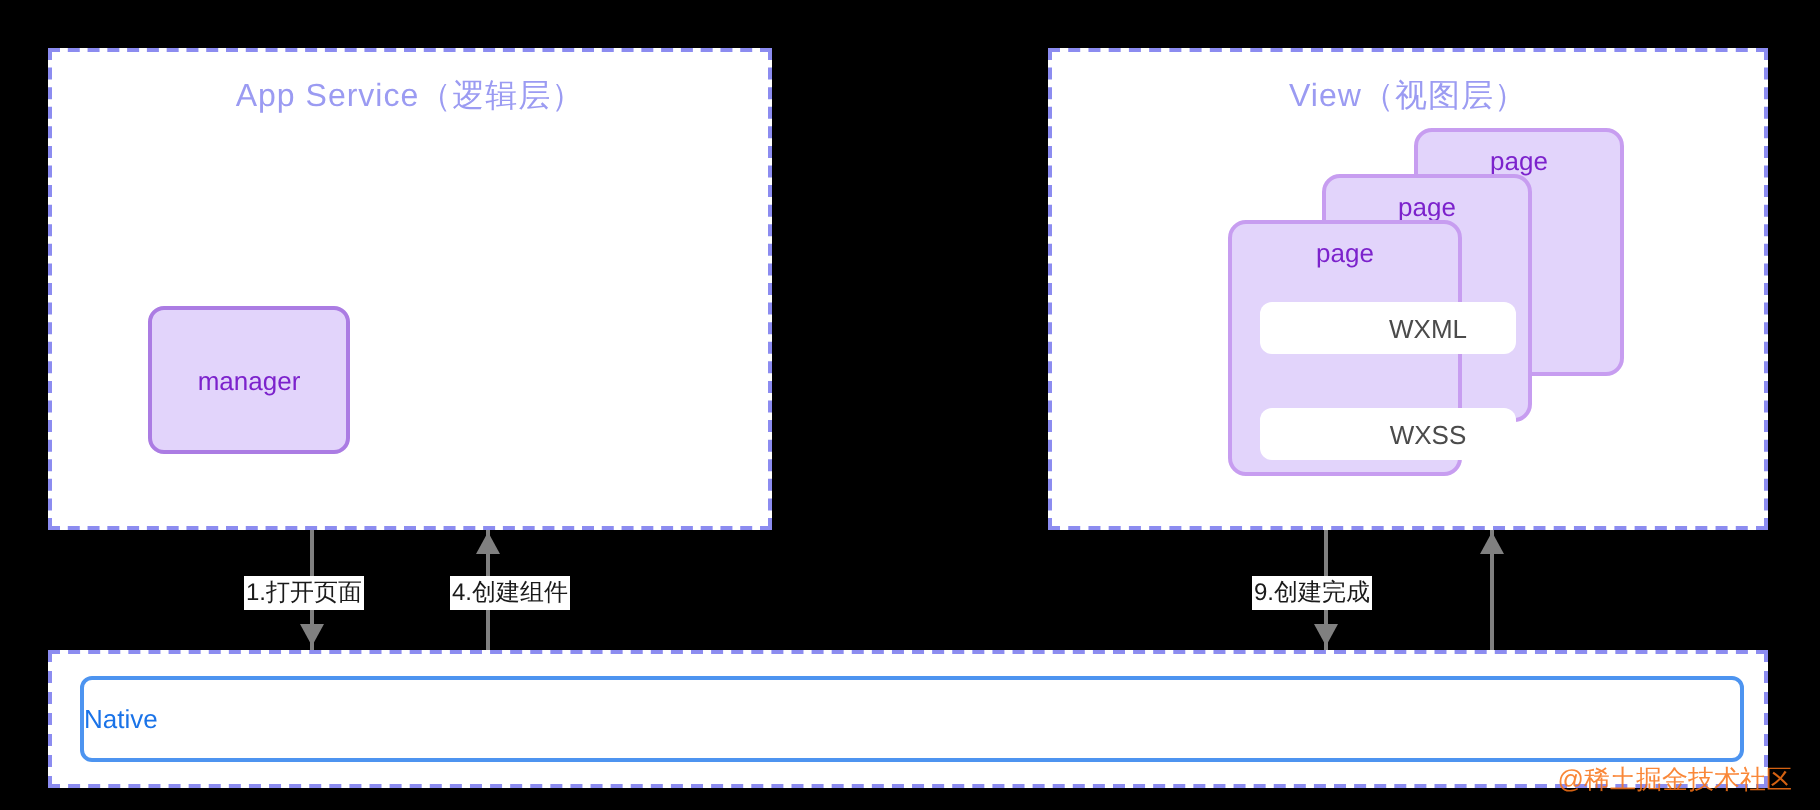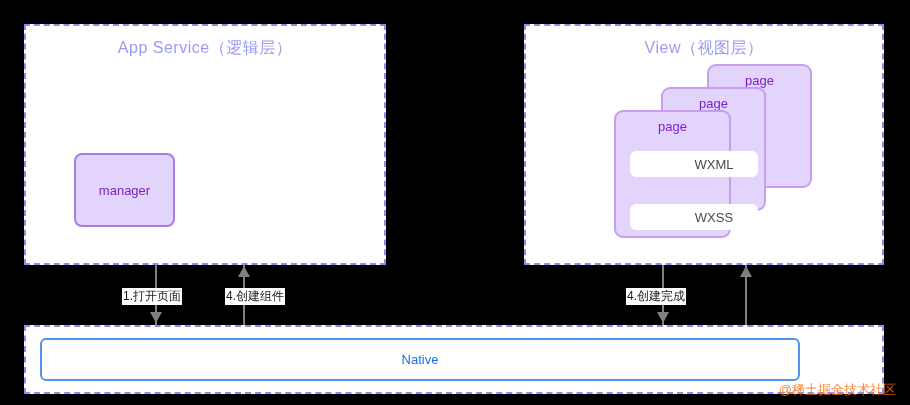--- a/index.html
+++ b/index.html
@@ -94,29 +94,29 @@
     padding-left: 40px;
   }
   #inner-wxml { top: 39px; }
   #inner-wxss { top: 92px; }
 
   
   #native-box {
     position: absolute;
     left: 14px;
     top: 11px;
-    width: 760px;
+    width: 832px;
     height: 43px;
     border: 2px solid #4d94f0;
     border-radius: 6px;
     box-sizing: border-box;
     background: #ffffff;
     display: flex;
     align-items: center;
-    justify-content: center;
+    justify-content: flex-start;
     font-size: 13px;
     color: #1a73e8;
   }
 
   
   .conn {
     position: absolute;
     width: 2px;
     background: #808080;
     z-index: 4;
@@ -203,21 +203,21 @@
   <div class="conn" id="conn-1"></div>
   <div class="arrow-head arrow-down" id="head-1"></div>
   <div class="conn-label" id="label-1">1.打开页面</div>
 
   <div class="conn" id="conn-2"></div>
   <div class="arrow-head arrow-up" id="head-2"></div>
   <div class="conn-label" id="label-2">4.创建组件</div>
 
   <div class="conn" id="conn-3"></div>
   <div class="arrow-head arrow-down" id="head-3"></div>
-  <div class="conn-label" id="label-3">4.创建完成</div>
+  <div class="conn-label" id="label-3">9.创建完成</div>
 
   <div class="conn" id="conn-4"></div>
   <div class="arrow-head arrow-up" id="head-4"></div>
 
   <div class="panel" id="panel-native">
     <div id="native-box">
       <span>Native</span>
     </div>
   </div>
 

